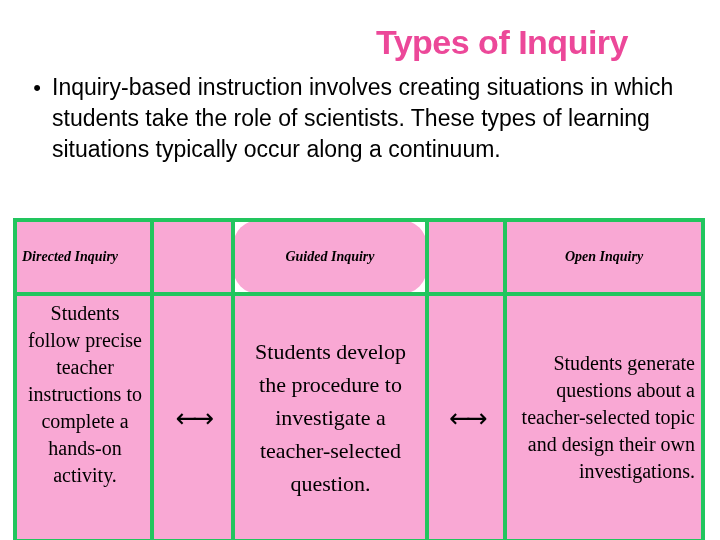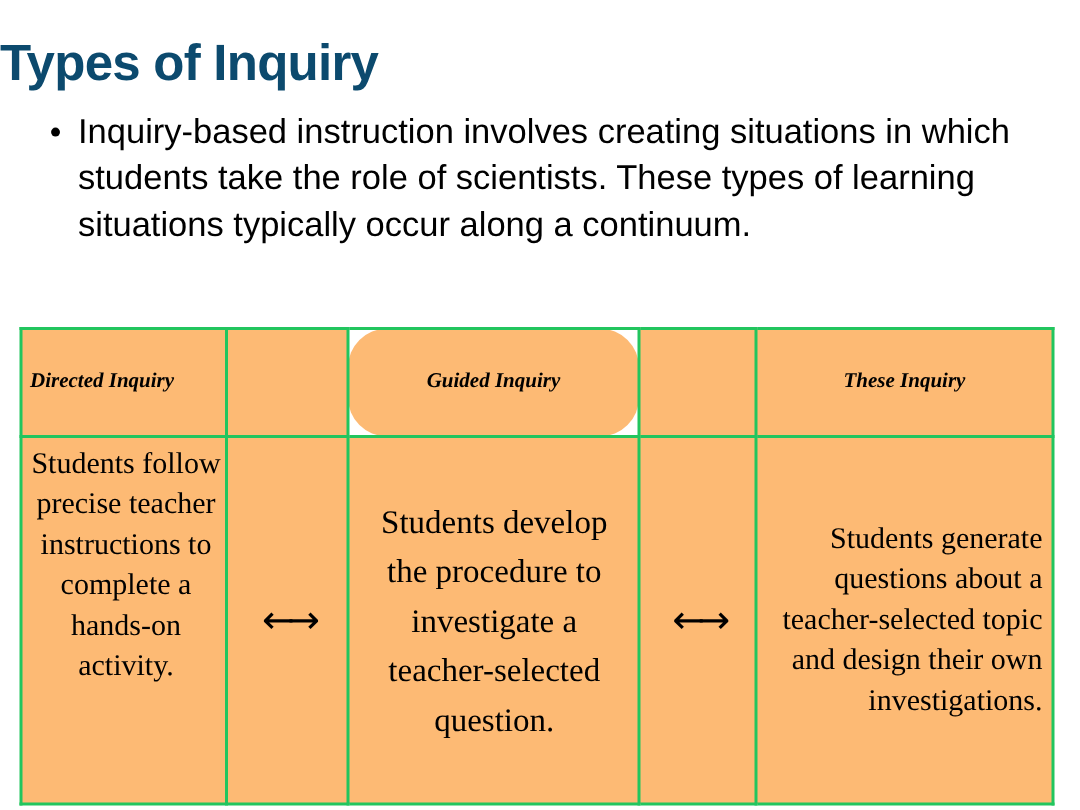--- a/index.html
+++ b/index.html
@@ -20,27 +20,27 @@
     height: 540px;
     background: #ffffff;
   }
 
   
   #slide-title {
     position: absolute;
     left: 0;
     top: 22px;
     width: 628px;
-    text-align: left;
+    text-align: right;
     font-family: "Liberation Sans", sans-serif;
     font-weight: bold;
     font-size: 34px;
     line-height: 40px;
     letter-spacing: -0.5px;
-    color: #0c4a6e;
+    color: #ec4899;
     white-space: nowrap;
   }
 
   
   #bullet-block {
     position: absolute;
     left: 22px;
     top: 72px;
     width: 690px;
   }
@@ -69,24 +69,24 @@
   
   #continuum-table {
     position: absolute;
     left: 13px;
     top: 218px;
     width: 688px;
     border-collapse: collapse;
     table-layout: fixed;
   }
   #continuum-table td {
-    border: 2px solid #22c55e;
+    border: 4px solid #22c55e;
     padding: 0;
     vertical-align: middle;
-    background: #fdba74;
+    background: #f9a8d4;
   }
 
   
   .col-directed   { width: 137px; }
   .col-arrow-a    { width: 81px;  }
   .col-guided     { width: 194px; }
   .col-arrow-b    { width: 78px;  }
   .col-open       { width: 198px; }
 
   
@@ -164,21 +164,21 @@
       <col class="col-guided">
       <col class="col-arrow-b">
       <col class="col-open">
     </colgroup>
     <tbody>
       <tr class="header-row">
         <td class="hdr hdr-directed">Directed Inquiry</td>
         <td class="hdr"></td>
         <td class="hdr hdr-guided">Guided Inquiry</td>
         <td class="hdr"></td>
-        <td class="hdr hdr-open">These Inquiry</td>
+        <td class="hdr hdr-open">Open Inquiry</td>
       </tr>
       <tr class="body-row">
         <td class="cell-directed">Students follow precise teacher instructions to complete a hands-on activity.</td>
         <td class="cell-arrow">
           <span class="arrow-glyph">←→</span>
         </td>
         <td class="cell-guided">Students develop the procedure to investigate a teacher-selected question.</td>
         <td class="cell-arrow">
           <span class="arrow-glyph">←→</span>
         </td>

